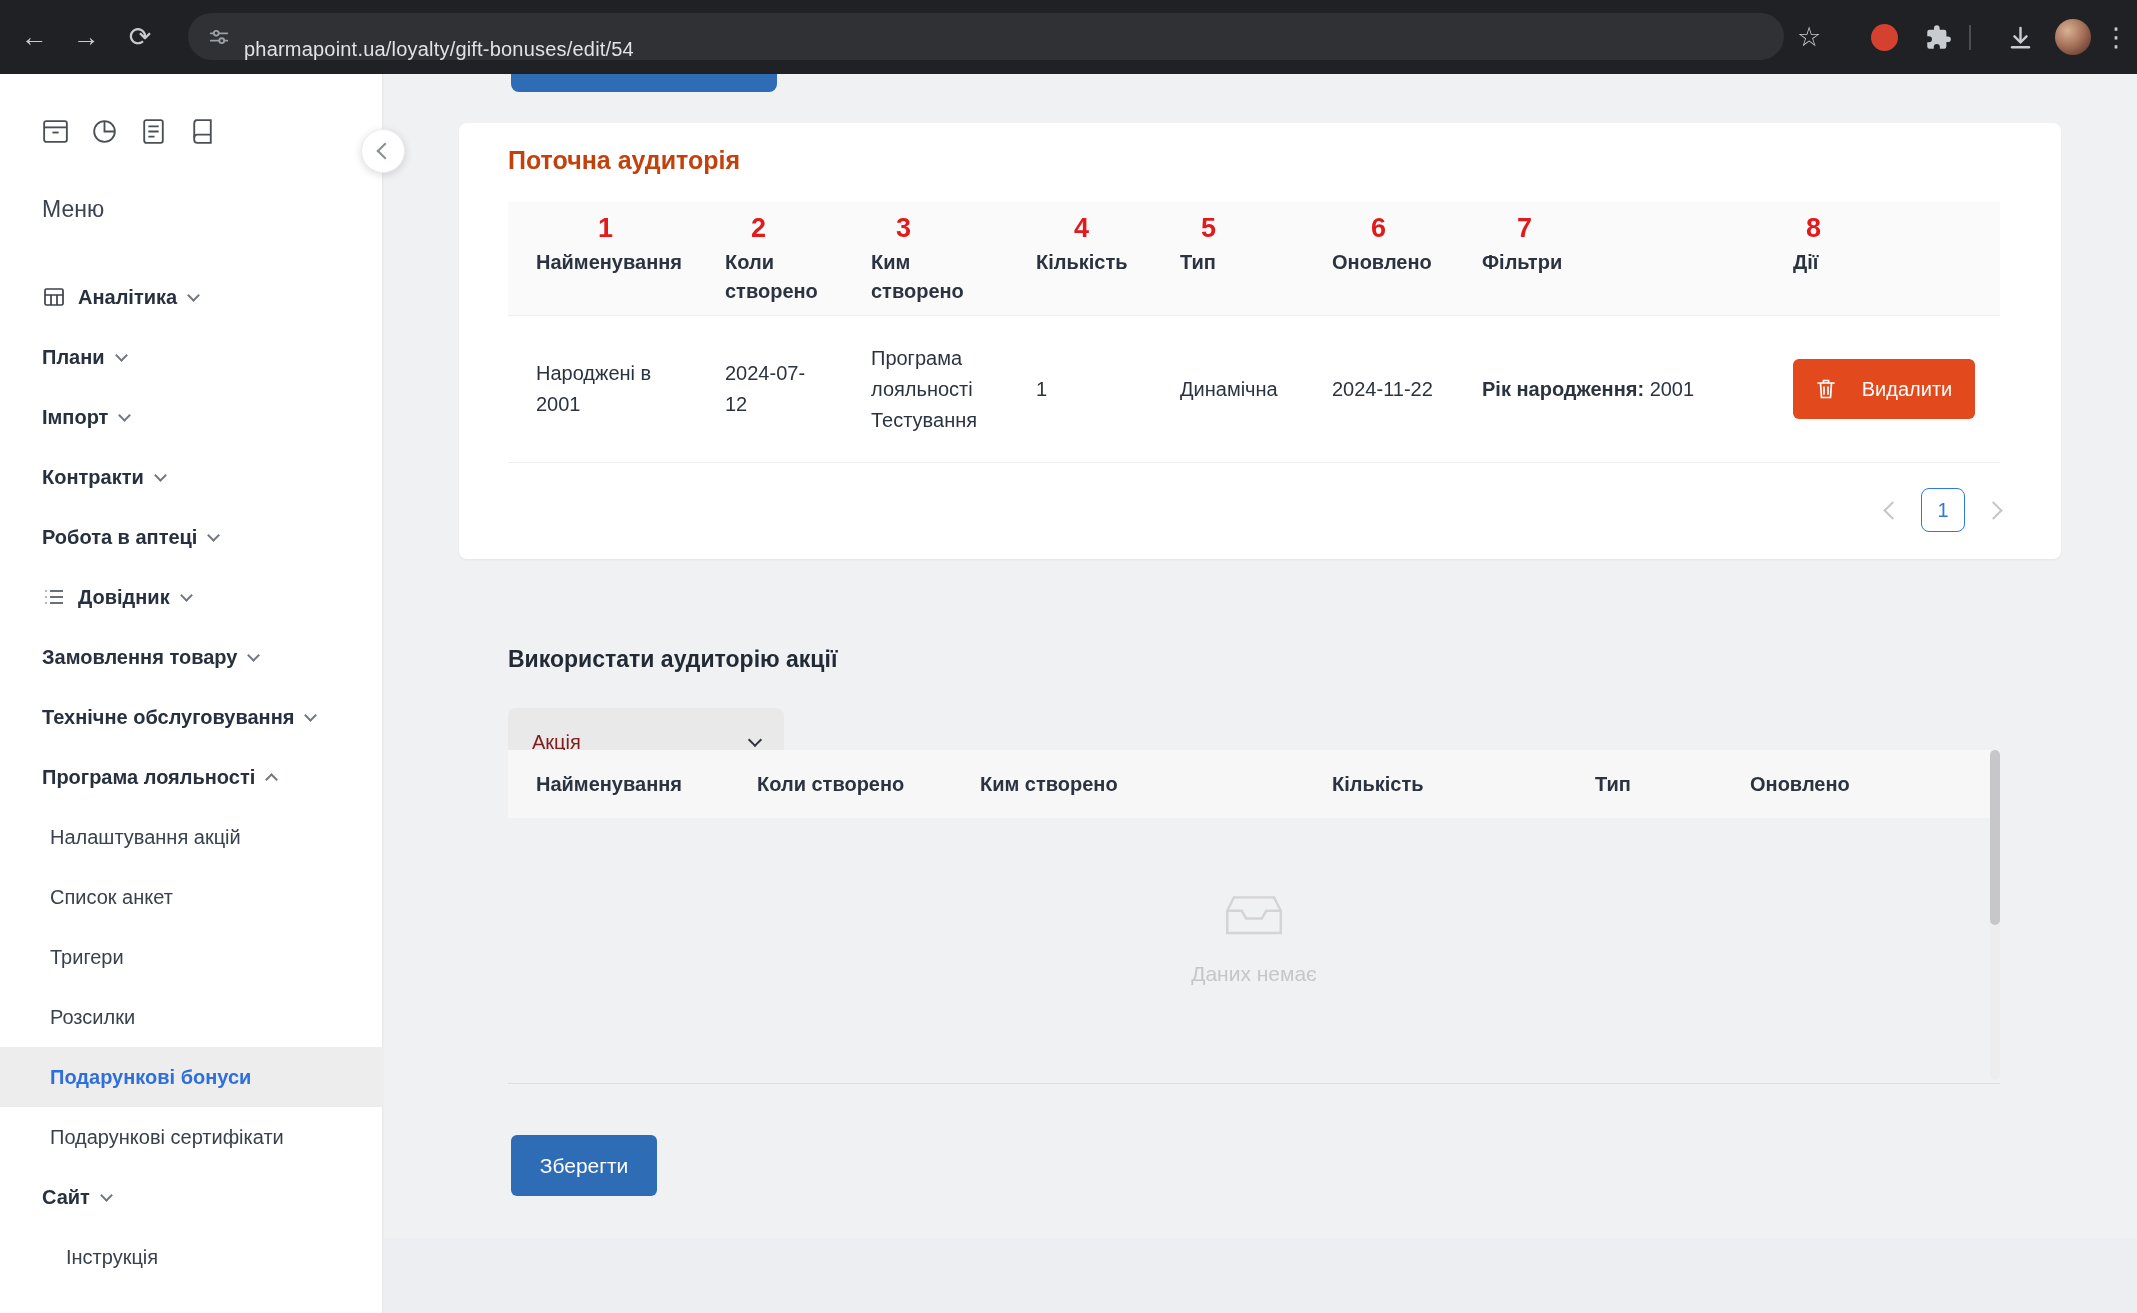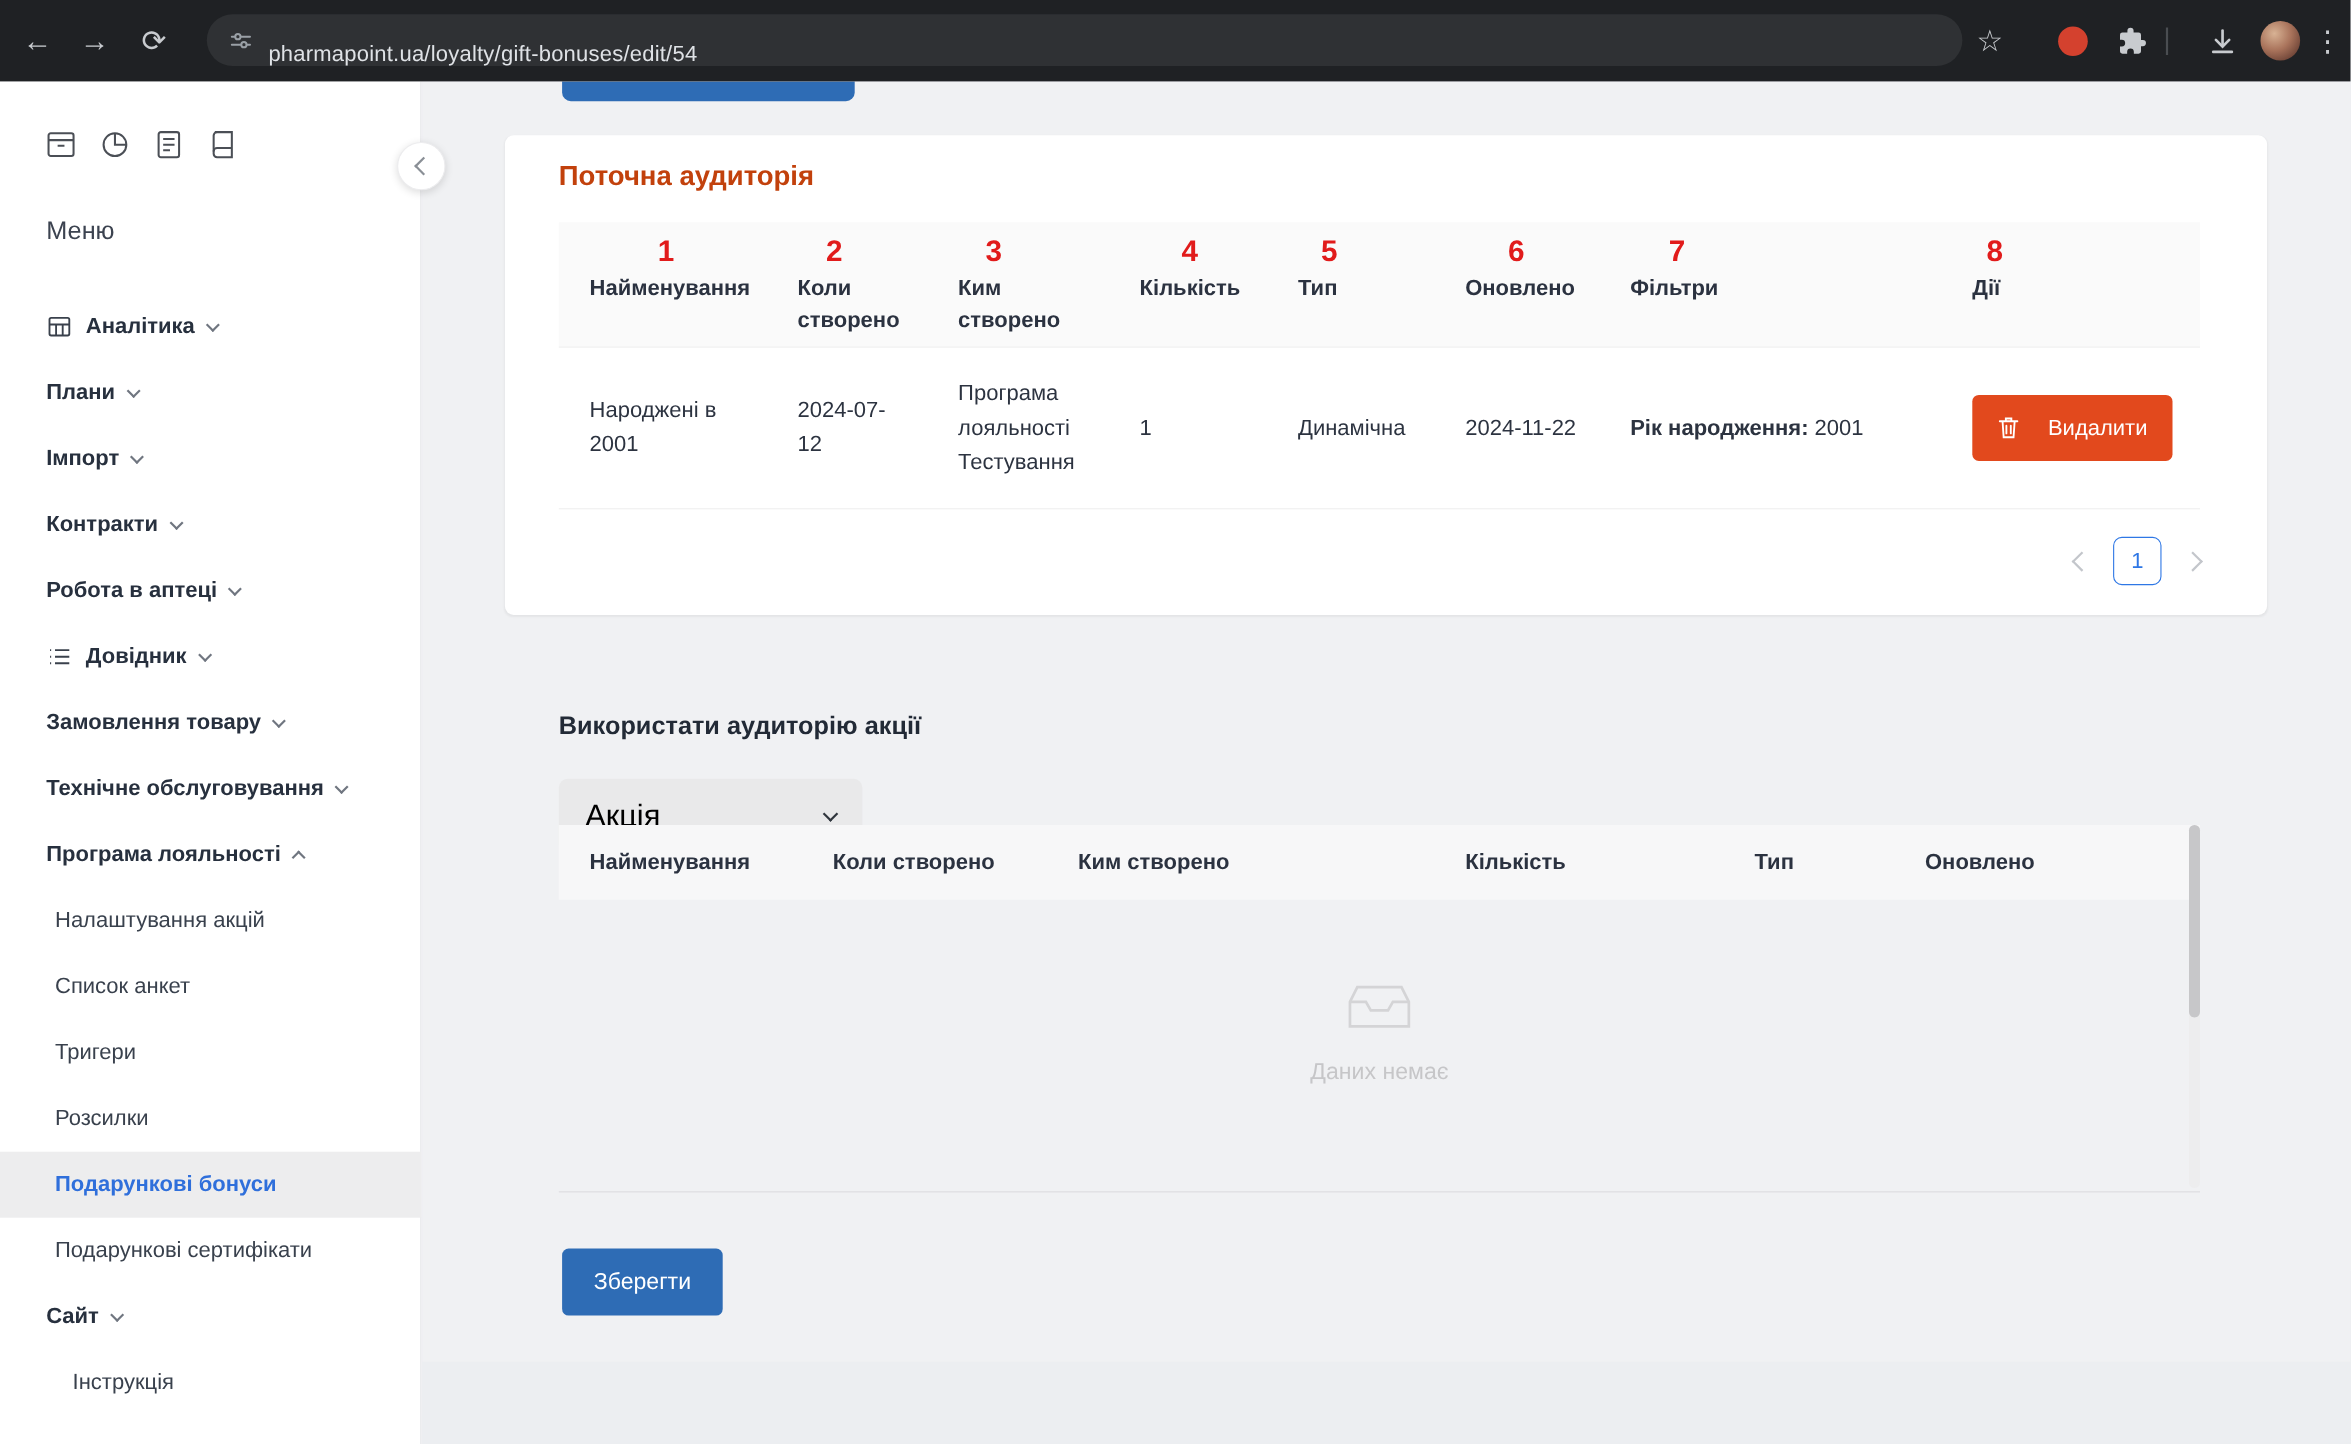--- a/index.html
+++ b/index.html
@@ -77,21 +77,21 @@
 
   .pager { position:absolute; right:61px; top:365px; display:flex; align-items:center; gap:22px; }
   .pchev { display:inline-block; width:13px; height:13px; border-right:2.4px solid #c3c6cb; border-bottom:2.4px solid #c3c6cb; cursor:pointer; }
   .pchev.left { transform:rotate(135deg); } .pchev.right { transform:rotate(-45deg); }
   .page-box { width:44px; height:44px; border:1.5px solid #2e77e5; border-radius:8px; color:#2e77e5; font-size:20px;
               display:flex; align-items:center; justify-content:center; background:#fff; cursor:pointer; }
 
   .section2-title { position:absolute; left:124px; top:572px; font-size:23px; font-weight:700; color:#222a36; }
   .dropdown { position:absolute; left:124px; top:634px; width:276px; height:68px; background:#e9e9ea; border-radius:8px;
               display:flex; align-items:center; justify-content:space-between; padding:0 24px; cursor:pointer; }
-  .dropdown .lbl { font-size:28px; color:#000000; }
+  .dropdown .lbl { font-size:20px; color:#7f1d1d; }
   .dropdown .chev { border-color:#2f353d; width:10px; height:10px; }
 
   .t2 { position:absolute; left:124px; top:676px; width:1492px; height:334px; border-bottom:1px solid #dcdcdf; }
   .t2 { top:676px; }
   .t2 .thead { display:grid; grid-template-columns:221px 223px 352px 263px 155px 278px; background:#f7f7f8; height:68px; align-items:center; }
   .t2 .th { padding-left:28px; font-size:20px; font-weight:700; color:#2b3240; }
   .t2-scroll { position:absolute; right:0; top:0; width:10px; height:330px; background:#ededee; border-radius:5px; }
   .t2-thumb { position:absolute; left:0; top:0; width:10px; height:175px; background:#c7c7c9; border-radius:5px; }
   .empty-wrap { position:absolute; left:0; top:134px; width:1492px; text-align:center; }
   .empty-wrap svg { width:72px; height:58px; stroke:#d4d4d6; stroke-width:2.2; fill:none; }

